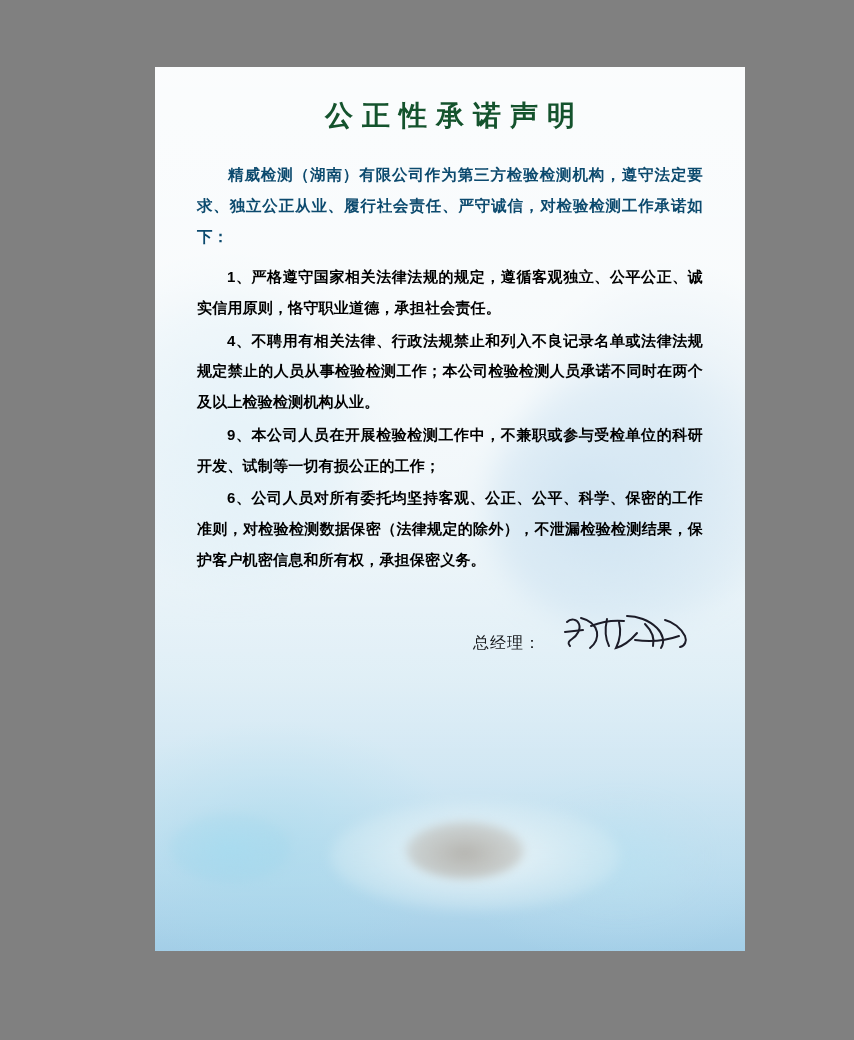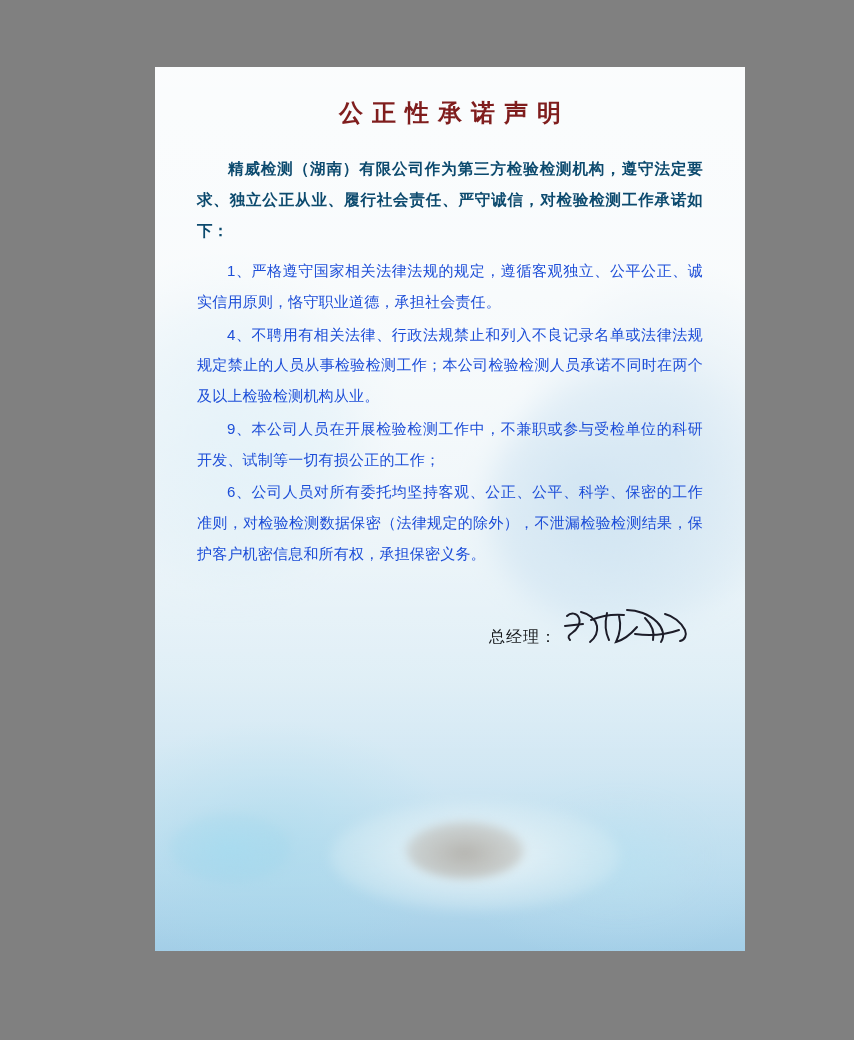--- a/index.html
+++ b/index.html
@@ -101,60 +101,61 @@
     font-weight: bold;
     letter-spacing: 2px;
     color: #111;
     font-family: "DejaVu Sans", "Liberation Sans", sans-serif;
     white-space: nowrap;
   }
 
   
   .doc-title {
     text-align: center;
-    font-size: 24px;
+    font-size: 28px;
     font-weight: bold;
     letter-spacing: 9px;
-    color: #7f1d1d;
+    color: #14532d;
     margin: 2px 0 24px 0;
     font-family: "DejaVu Serif", "Liberation Serif", serif;
     text-indent: 9px;
   }
 
   
   .lead {
     font-size: 15.5px;
     font-weight: bold;
     line-height: 2.0;
     color: #0c4a6e;
     text-align: justify;
     text-justify: inter-ideograph;
     text-indent: 2em;
     margin: 0 0 10px 0;
     letter-spacing: 0.2px;
   }
   .para {
     font-size: 15px;
     line-height: 2.05;
-    color: #1d4ed8;
+    color: #000000;
     text-align: justify;
     text-justify: inter-ideograph;
     text-indent: 2em;
     margin: 0 0 2px 0;
     letter-spacing: 0.2px;
+    font-weight: bold;
   }
 
   
   .sign-row {
     display: flex;
     align-items: flex-end;
     justify-content: flex-end;
     margin-top: 34px;
     padding-right: 12px;
-    gap: 4px;
+    gap: 20px;
   }
   .sign-label {
     font-size: 16px;
     color: #16191c;
     letter-spacing: 1px;
     padding-bottom: 4px;
   }
   .sign-mark {
     width: 130px;
     height: 48px;

